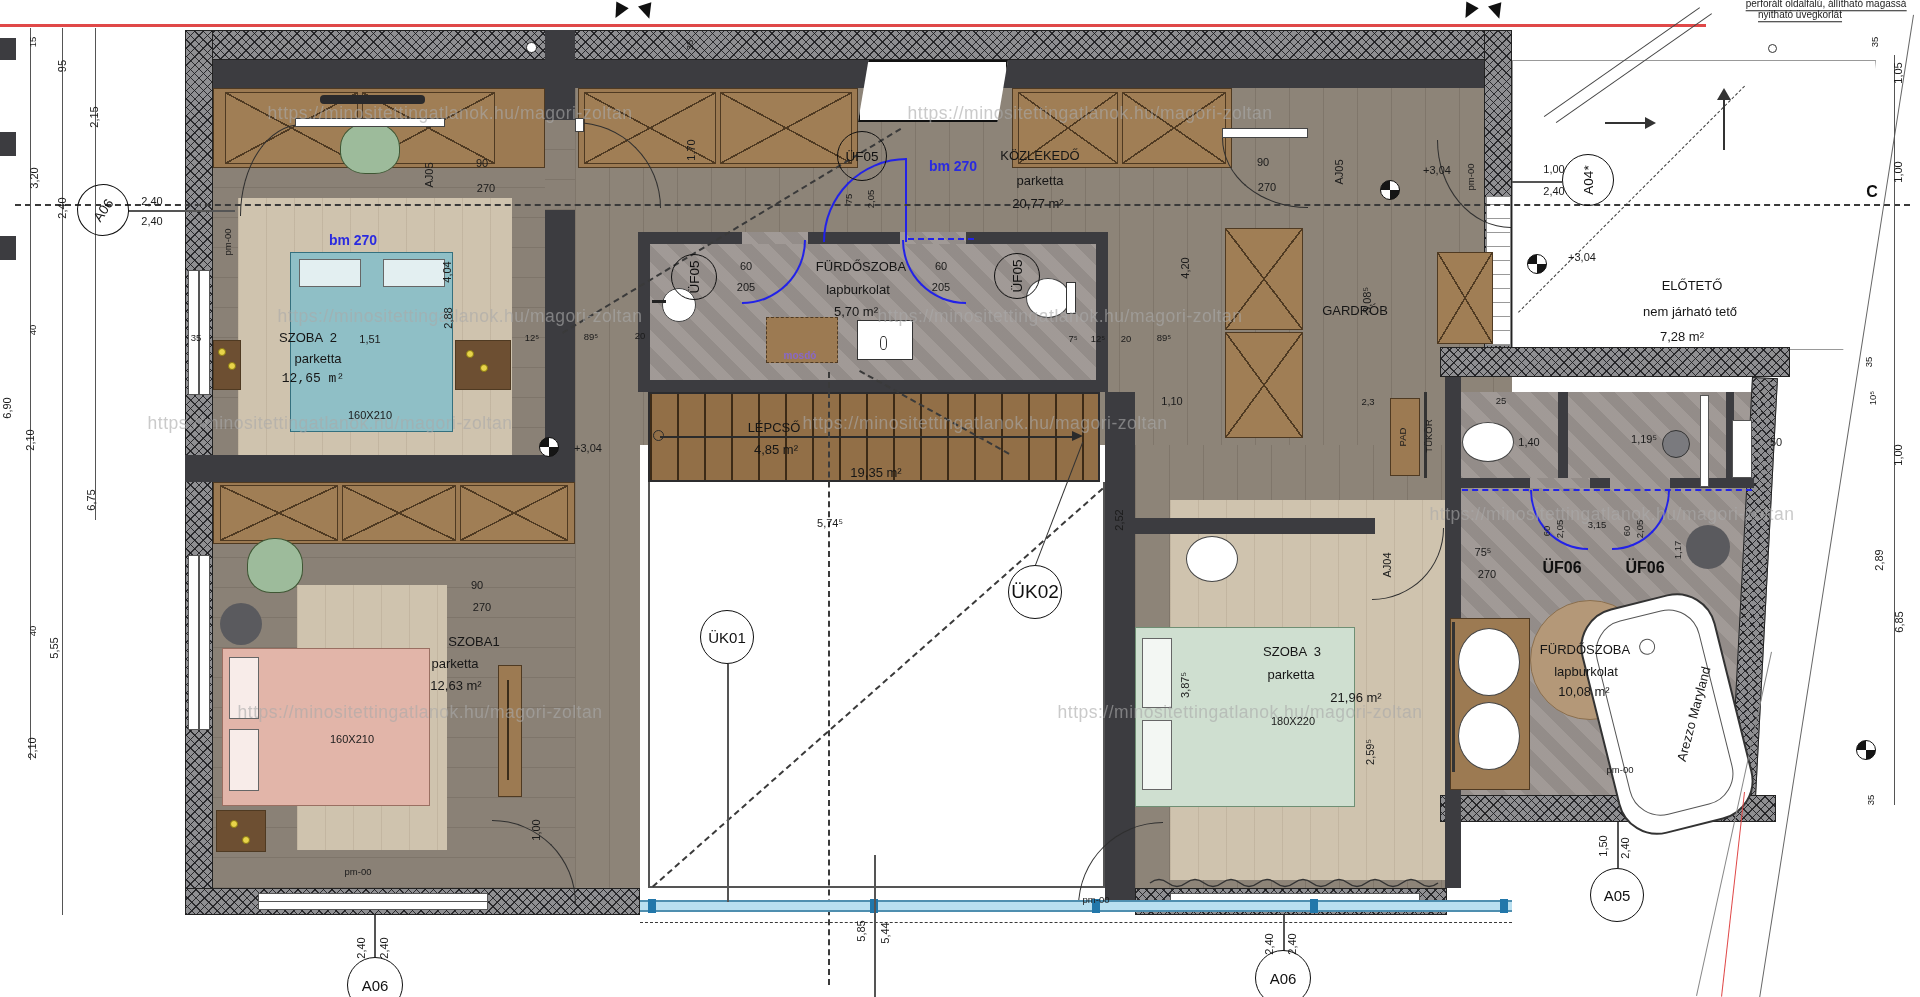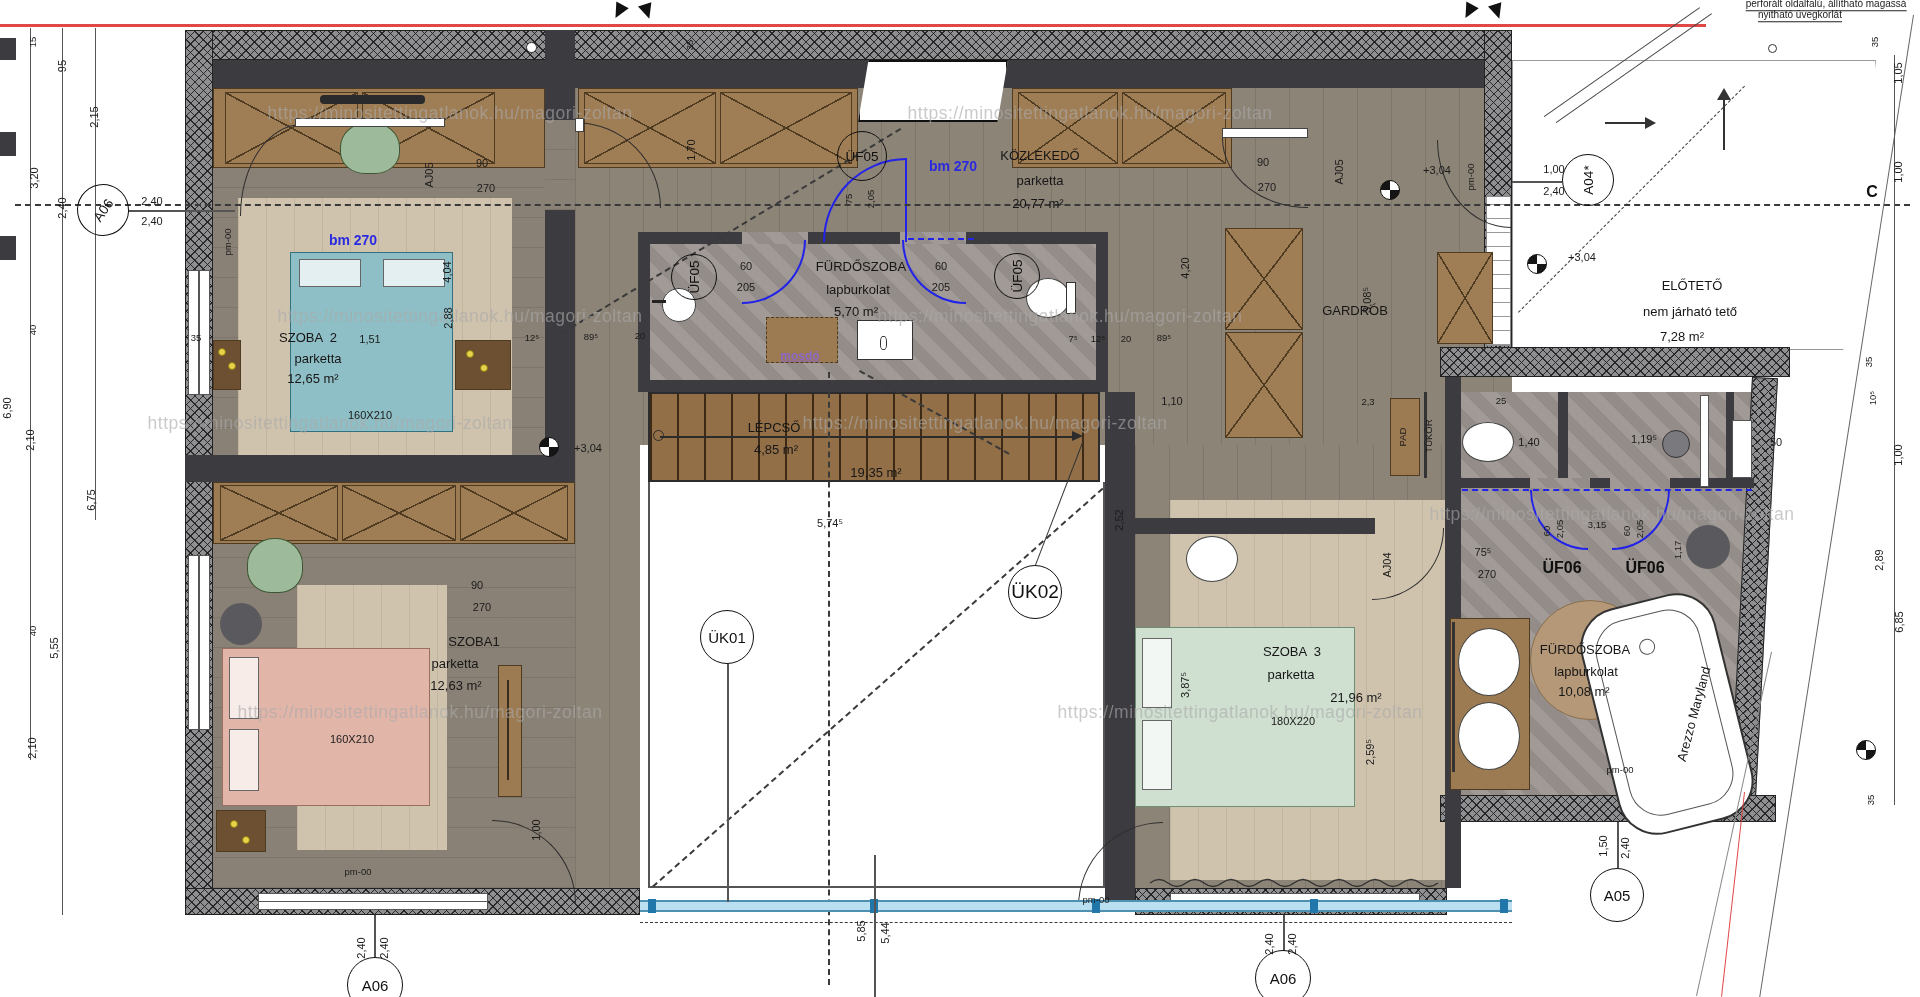--- a/index.html
+++ b/index.html
@@ -45,21 +45,21 @@
   .stool{background:#5a5a5e;border-radius:50%;}
   .oval{background:#fff;border:1.6px solid #444;border-radius:50%;box-sizing:border-box;}
   .ydot{width:8px;height:8px;border-radius:50%;background:#e8d44a;border:1px solid #8a7a10;box-sizing:border-box;}
   
   .lbl{position:absolute;white-space:pre;transform:translate(-50%,-50%);line-height:1.05;z-index:60;}
   .d{font-size:11px;}
   .ds{font-size:9.5px;}
   .rm{font-size:13px;color:#161616;}
   .bg{font-size:16px;font-weight:bold;color:#0e0e0e;}
   .bl{font-size:14px;font-weight:bold;color:#2a2ae0;}
-  .vi{font-size:12px;font-weight:bold;color:#8868c8;text-decoration:underline;}
+  .vi{font-size:10px;font-weight:bold;color:#8868c8;}
   .wm{font-size:17.5px;color:rgba(170,170,170,.62);letter-spacing:.5px;}
   .nt{font-size:10px;color:#222;border-bottom:1px solid #222;}
   .marker{position:absolute;border:1.7px solid #101010;border-radius:50%;display:flex;align-items:center;justify-content:center;
           background:transparent;color:#101010;z-index:70;box-sizing:border-box;font-weight:500;}
   .level{position:absolute;width:20px;height:20px;border-radius:50%;border:1.4px solid #111;z-index:65;box-sizing:border-box;
          background:conic-gradient(#fff 0 90deg,#151515 90deg 180deg,#fff 180deg 270deg,#151515 270deg 360deg);}
   .tri{width:0;height:0;position:absolute;z-index:55;}
   svg{position:absolute;overflow:visible;}
 </style>
 </head>
@@ -294,21 +294,21 @@
       <div class="lbl ds" style="left: 1471px; top: 177px; transform: translate(-50%, -50%) rotate(-90deg);">pm-00</div>
       <div class="lbl d" style="left: 1554px; top: 170px; transform: translate(-50%, -50%);">1,00</div>
       <div class="lbl d" style="left: 1554px; top: 192px; transform: translate(-50%, -50%);">2,40</div>
       <div class="lbl d" style="left: 1368px; top: 300px; transform: translate(-50%, -50%) rotate(-90deg);">3,08⁵</div>
       <div class="lbl d" style="left: 1186px; top: 268px; transform: translate(-50%, -50%) rotate(-90deg);">4,20</div>
       <div class="lbl rm" style="left: 1355px; top: 311px; transform: translate(-50%, -50%);">GARDRÓB</div>
       <div class="lbl ds" style="left: 690px; top: 45px; transform: translate(-50%, -50%) rotate(-90deg);">35</div>
       <div class="lbl rm" style="left: 308px; top: 338px; transform: translate(-50%, -50%);">SZOBA  2</div>
       <div class="lbl d" style="left: 370px; top: 340px; transform: translate(-50%, -50%);">1,51</div>
       <div class="lbl rm" style="left: 318px; top: 359px; transform: translate(-50%, -50%);">parketta</div>
-      <div class="lbl rm" style="left: 313px; top: 379px; transform: translate(-50%, -50%);">12,65 m²</div>
+      <div class="lbl rm" style="left: 313px; top: 379px; transform: translate(-50%, -50%); font-family: Liberation Mono, monospace;">12,65 m²</div>
       <div class="lbl d" style="left: 370px; top: 416px; transform: translate(-50%, -50%);">160X210</div>
       <div class="lbl d" style="left: 448px; top: 272px; transform: translate(-50%, -50%) rotate(-90deg);">4,04</div>
       <div class="lbl d" style="left: 449px; top: 318px; transform: translate(-50%, -50%) rotate(-90deg);">2,88</div>
       <div class="lbl ds" style="left: 196px; top: 338px; transform: translate(-50%, -50%);">35</div>
       <div class="lbl ds" style="left: 532px; top: 338px; transform: translate(-50%, -50%);">12⁵</div>
       <div class="lbl ds" style="left: 591px; top: 337px; transform: translate(-50%, -50%);">89⁵</div>
       <div class="lbl rm" style="left: 861px; top: 267px; transform: translate(-50%, -50%);">FÜRDŐSZOBA</div>
       <div class="lbl rm" style="left: 858px; top: 290px; transform: translate(-50%, -50%);">lapburkolat</div>
       <div class="lbl rm" style="left: 856px; top: 312px; transform: translate(-50%, -50%);">5,70 m²</div>
       <div class="lbl d" style="left: 746px; top: 267px; transform: translate(-50%, -50%);">60</div>

